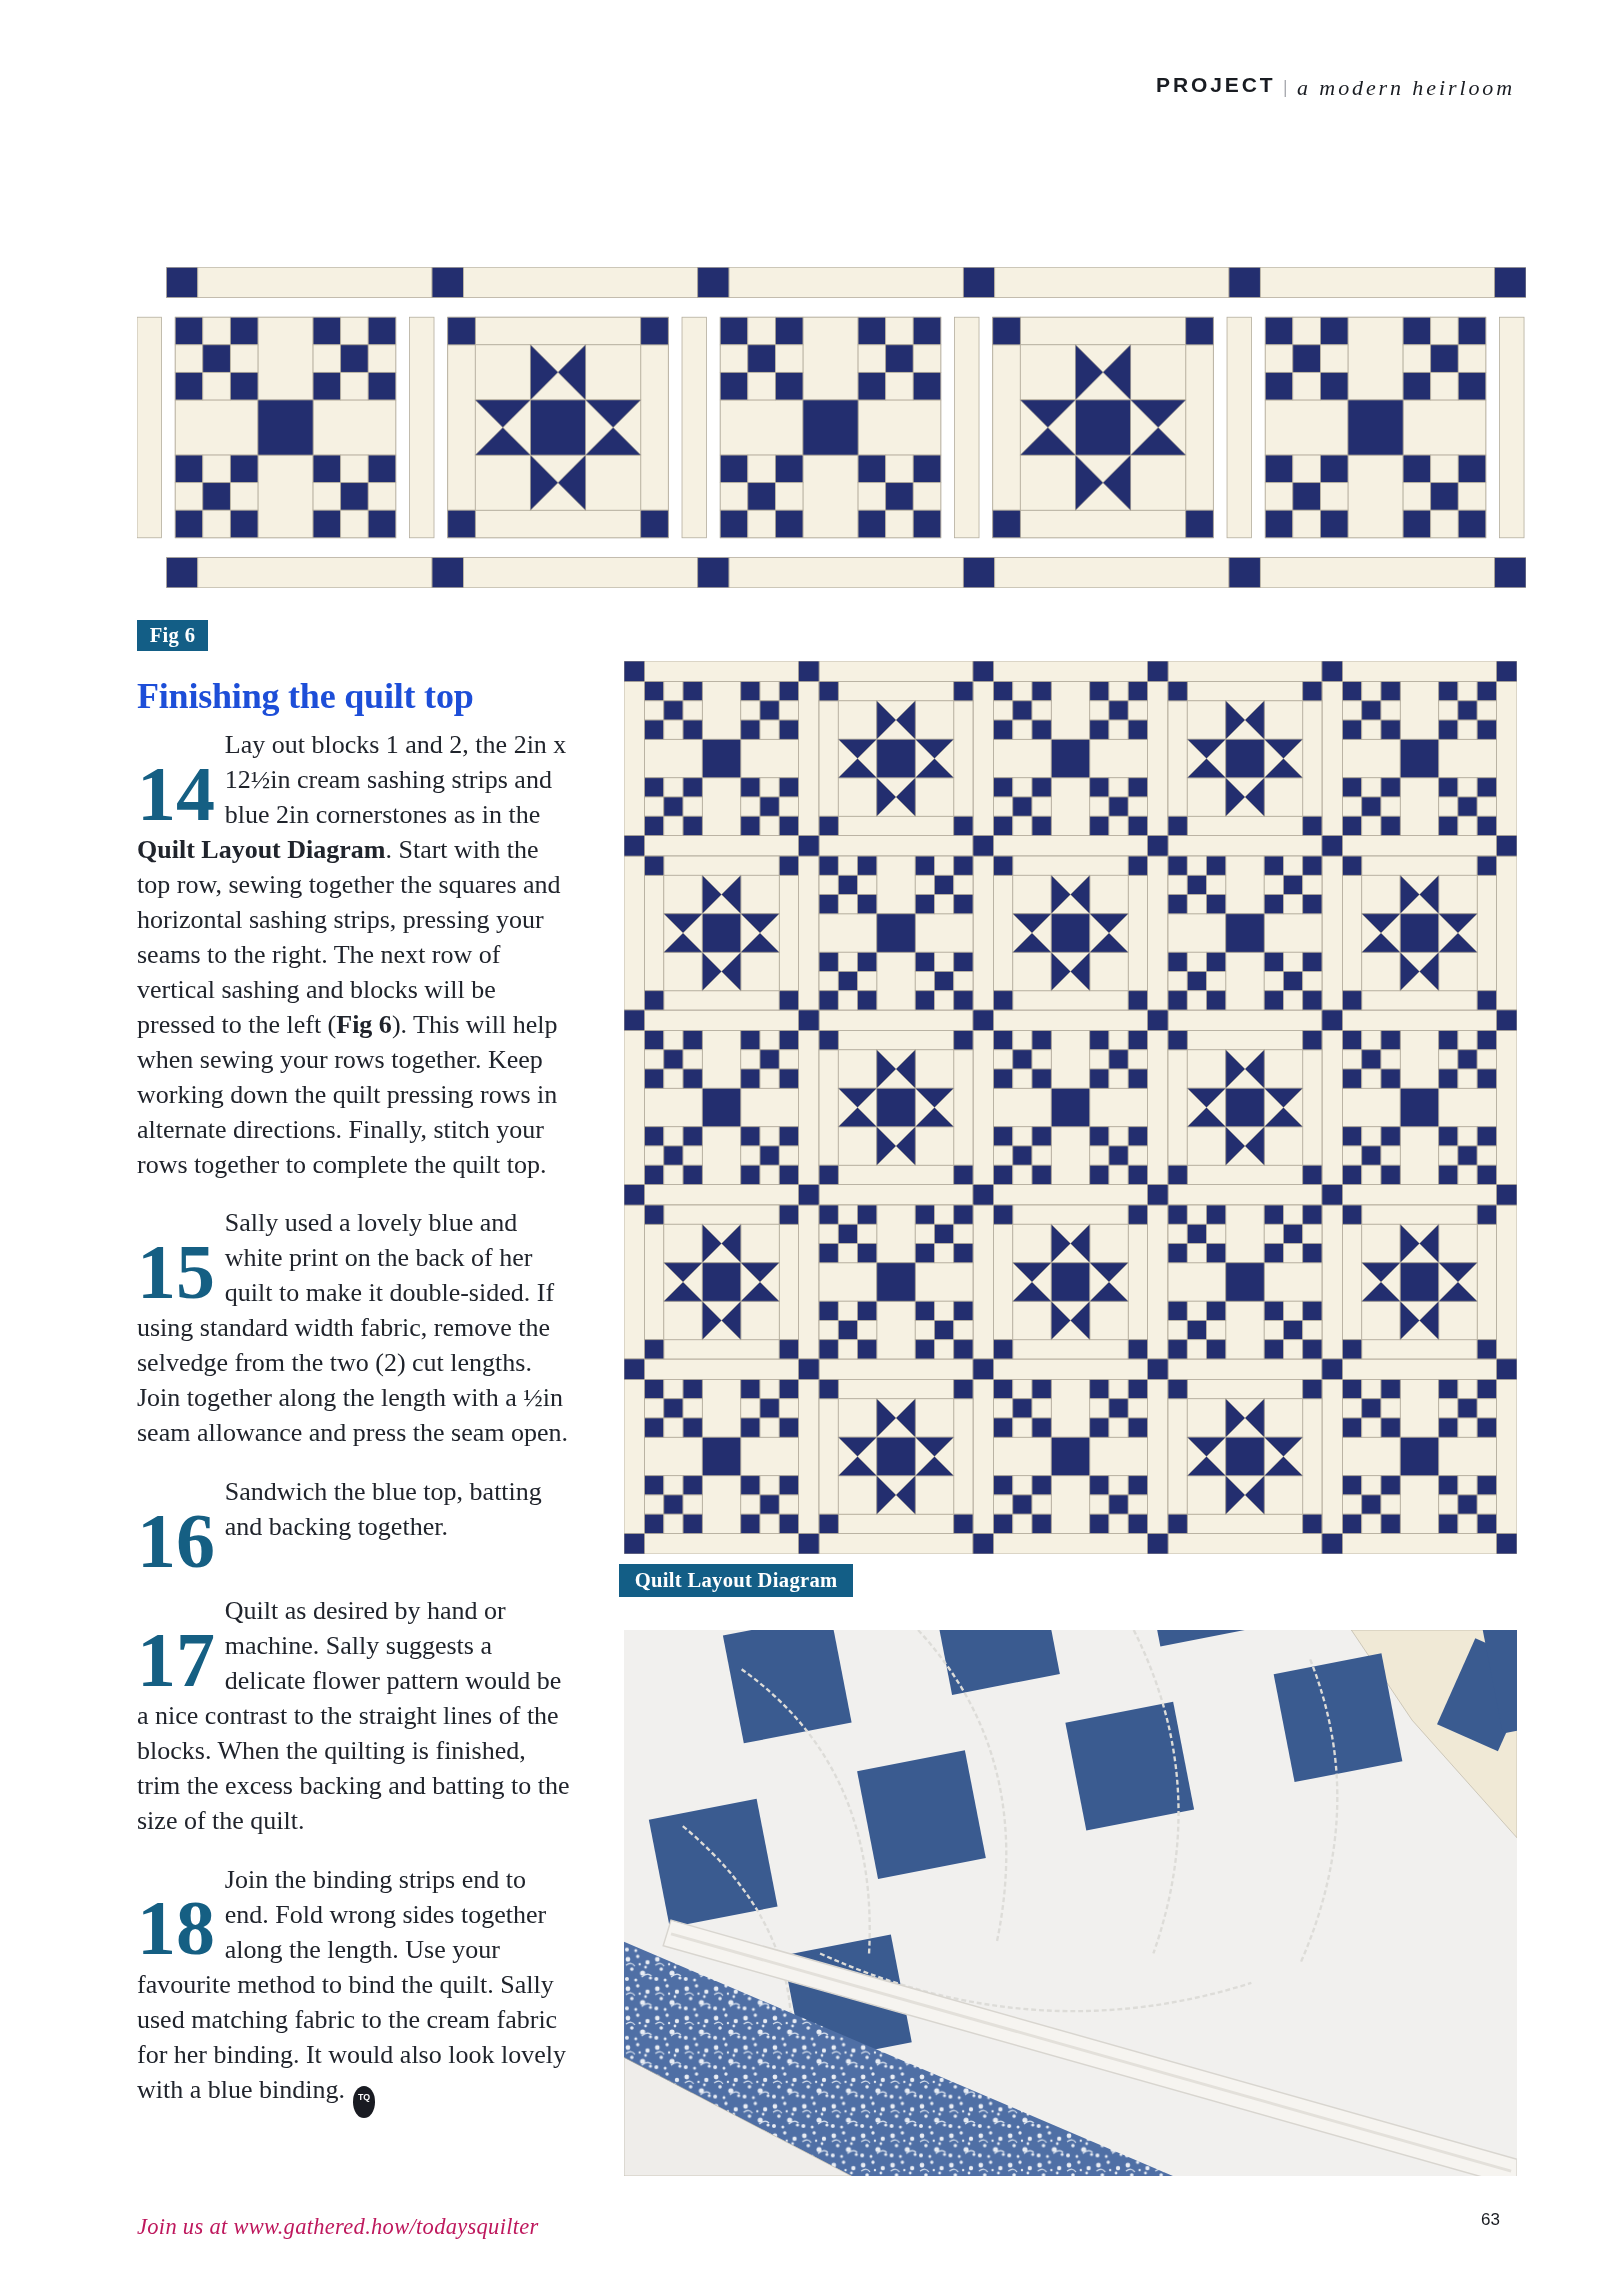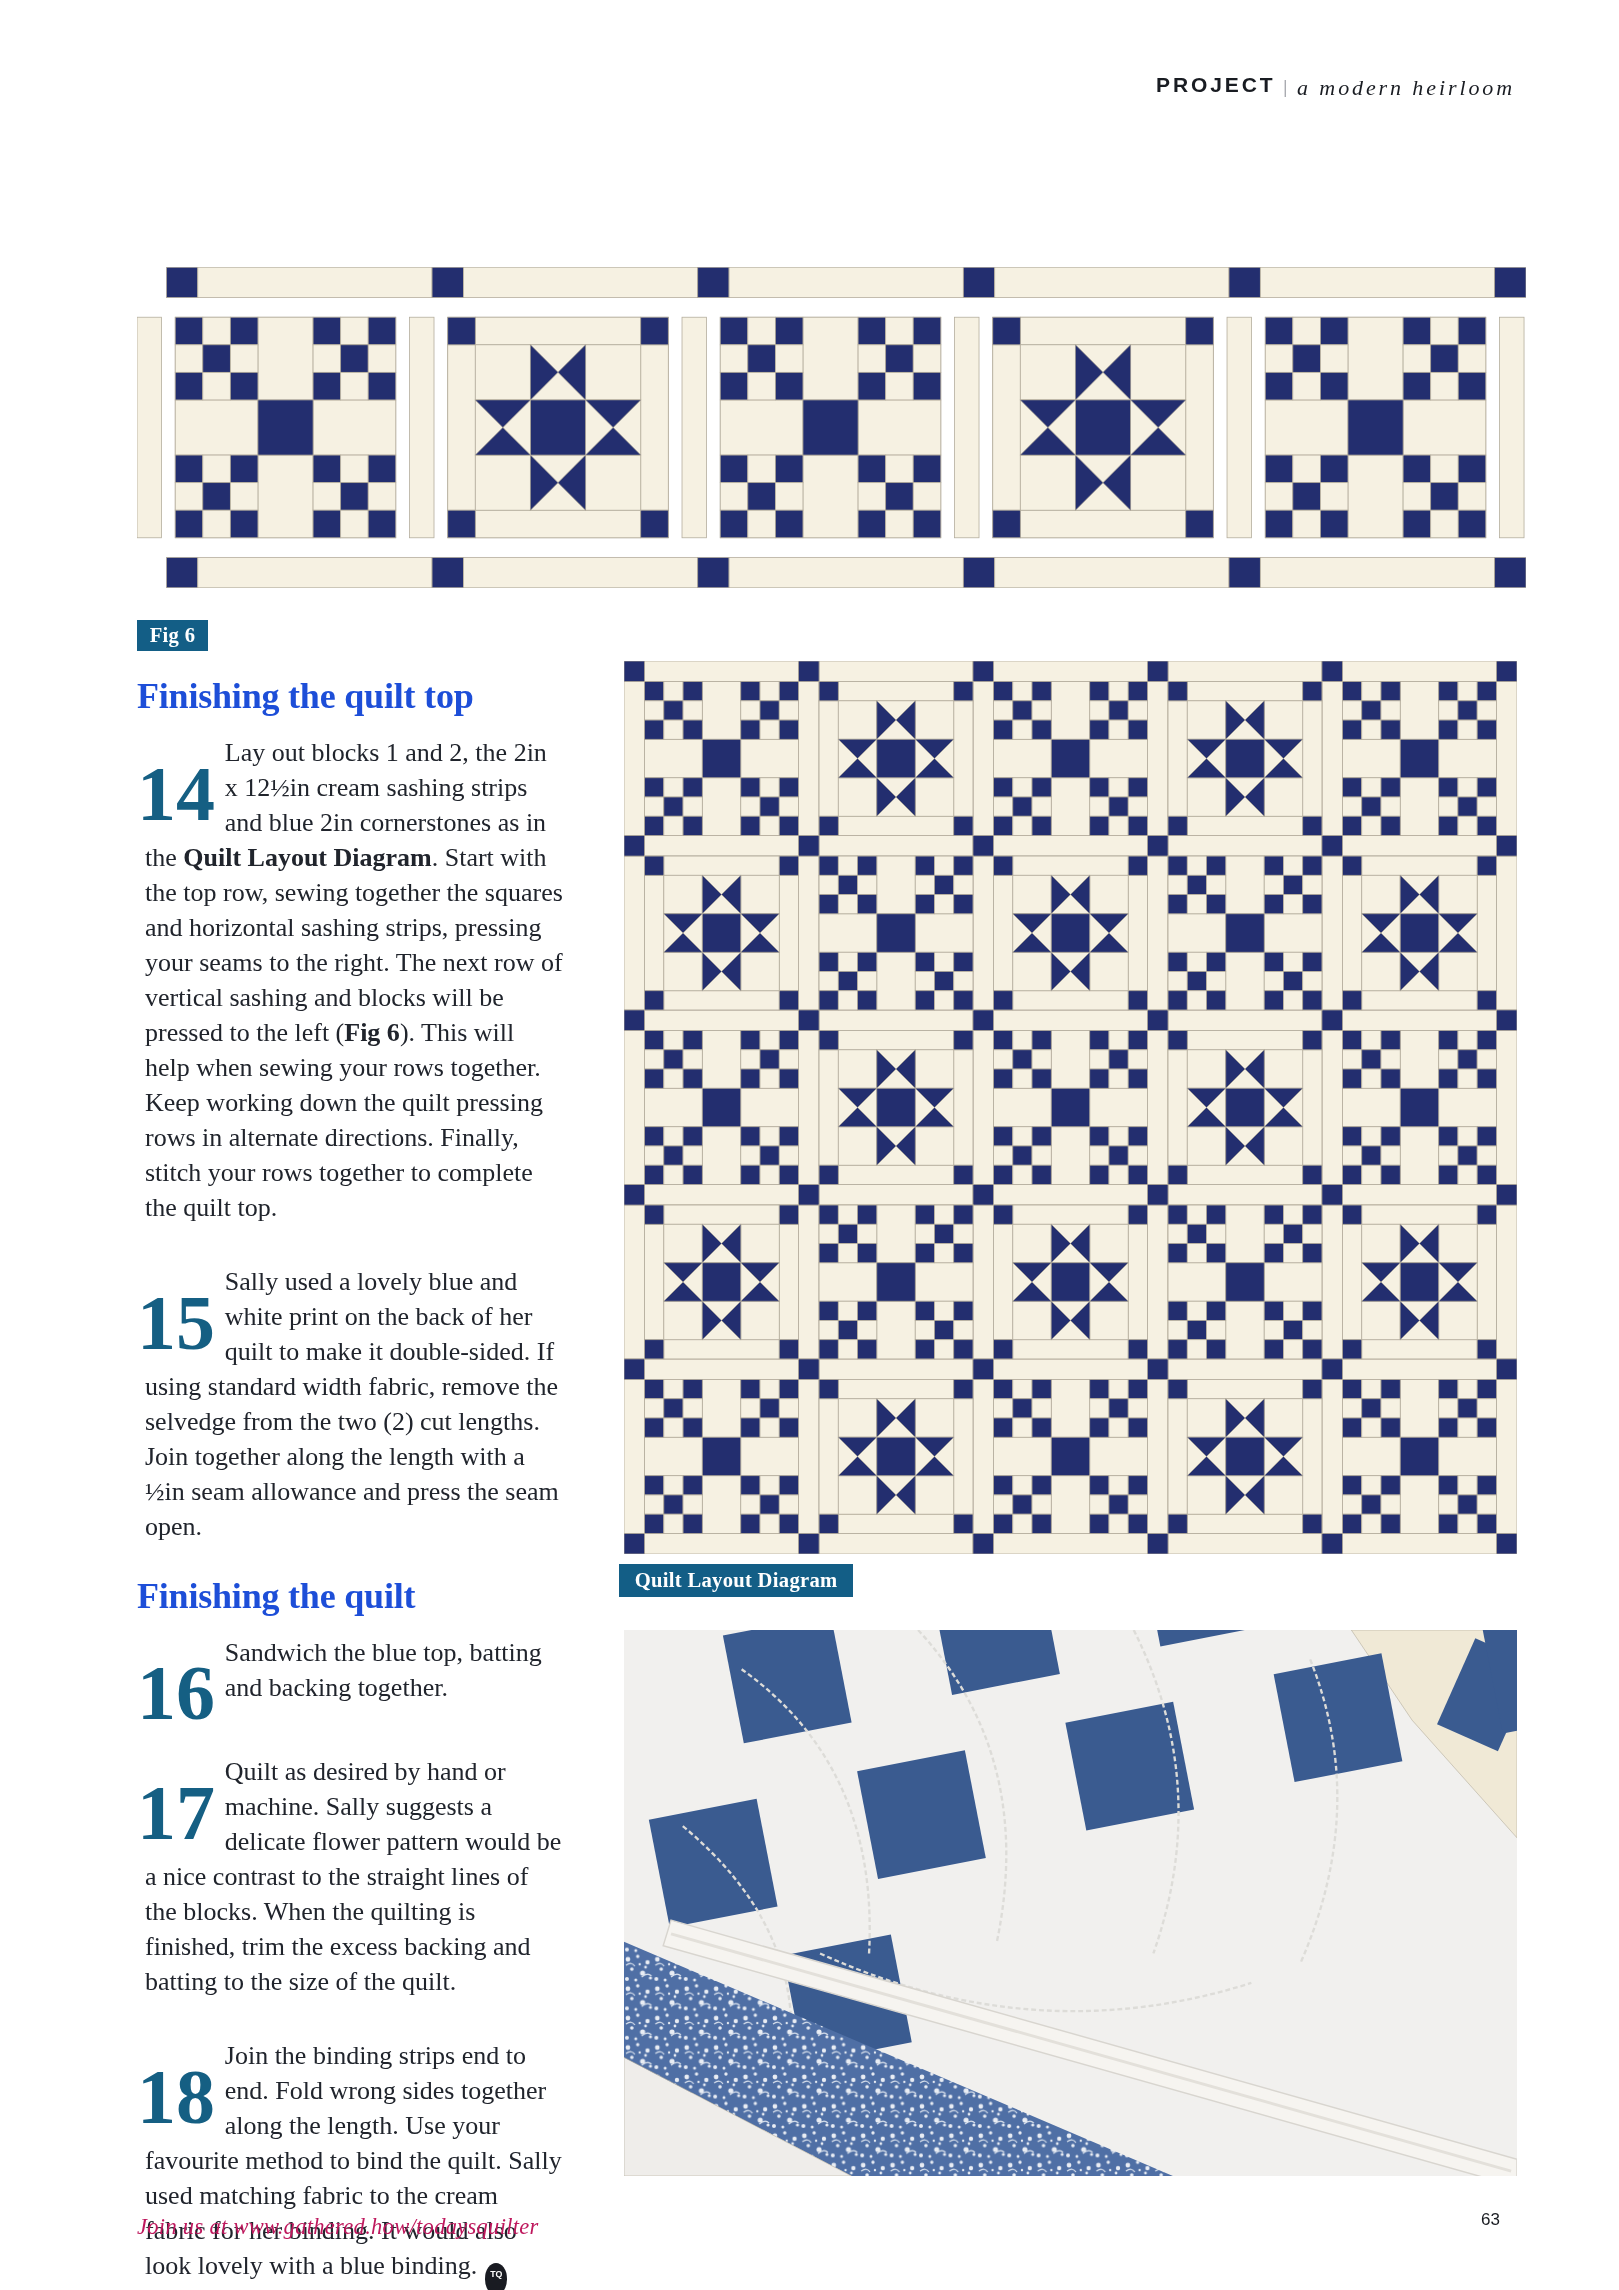--- a/index.html
+++ b/index.html
@@ -24,21 +24,21 @@
          font-size:20.6px;padding:4.9px 12.7px 5.9px 12.7px;line-height:1;letter-spacing:0.3px;}
   .badge.fig6{left:137px;top:620px;}
   .badge.layout{left:619px;top:1564px;padding:5.9px 15.7px 6.9px 15.7px;}
 
   
   .article{position:absolute;left:137px;top:676px;width:436px;color:#20242c;}
   .article h2{margin:0 0 9.8px 0;font-size:36px;line-height:41px;color:#1d4ed8;
               font-weight:bold;letter-spacing:-0.2px;}
   .article h2.second{margin-top:17.6px;}
   .step{overflow:hidden;margin:0 0 23.5px 0;}
-  .step p{margin:8px;font-size:26px;line-height:35px;}
+  .step p{margin:0;font-size:26px;line-height:35px;}
   .step .num{float:left;font-size:78px;line-height:59px;padding:7.8px 9.8px 0 0;
              color:#155f83;font-weight:bold;margin-top:29px;}
   .endmark{display:inline-block;width:22.5px;height:32px;border-radius:50%;
            background:#191b22;color:#fff;font-family:"Liberation Sans",sans-serif;
            font-size:8.8px;font-weight:bold;text-align:center;line-height:22.5px;
            vertical-align:-2.9px;margin-left:7.8px;letter-spacing:0;}
 
   
   .footer-join{position:absolute;left:137px;top:2214px;font-style:italic;
                font-size:22.5px;color:#be185d;letter-spacing:0.3px;}
@@ -300,21 +300,20 @@
     <div id="steps1">
         <div class="step">
           <span class="num">14</span>
           <p><span>Lay out blocks 1 and 2, the 2in x 12½in cream sashing strips and blue 2in cornerstones as in the </span><b>Quilt Layout Diagram</b><span>. Start with the top row, sewing together the squares and horizontal sashing strips, pressing your seams to the right. The next row of vertical sashing and blocks will be pressed to the left (</span><b>Fig 6</b><span>). This will help when sewing your rows together. Keep working down the quilt pressing rows in alternate directions. Finally, stitch your rows together to complete the quilt top.</span></p>
         </div>
         <div class="step">
           <span class="num">15</span>
           <p><span>Sally used a lovely blue and white print on the back of her quilt to make it double-sided. If using standard width fabric, remove the selvedge from the two (2) cut lengths. Join together along the length with a ½in seam allowance and press the seam open.</span></p>
         </div>
       </div>
-    <h2 class="second">Finishing the quilt</h2>
     <div id="steps2">
         <div class="step">
           <span class="num">16</span>
           <p><span>Sandwich the blue top, batting and backing together.</span></p>
         </div>
         <div class="step">
           <span class="num">17</span>
           <p><span>Quilt as desired by hand or machine. Sally suggests a delicate flower pattern would be a nice contrast to the straight lines of the blocks. When the quilting is finished, trim the excess backing and batting to the size of the quilt.</span></p>
         </div>
         <div class="step">

